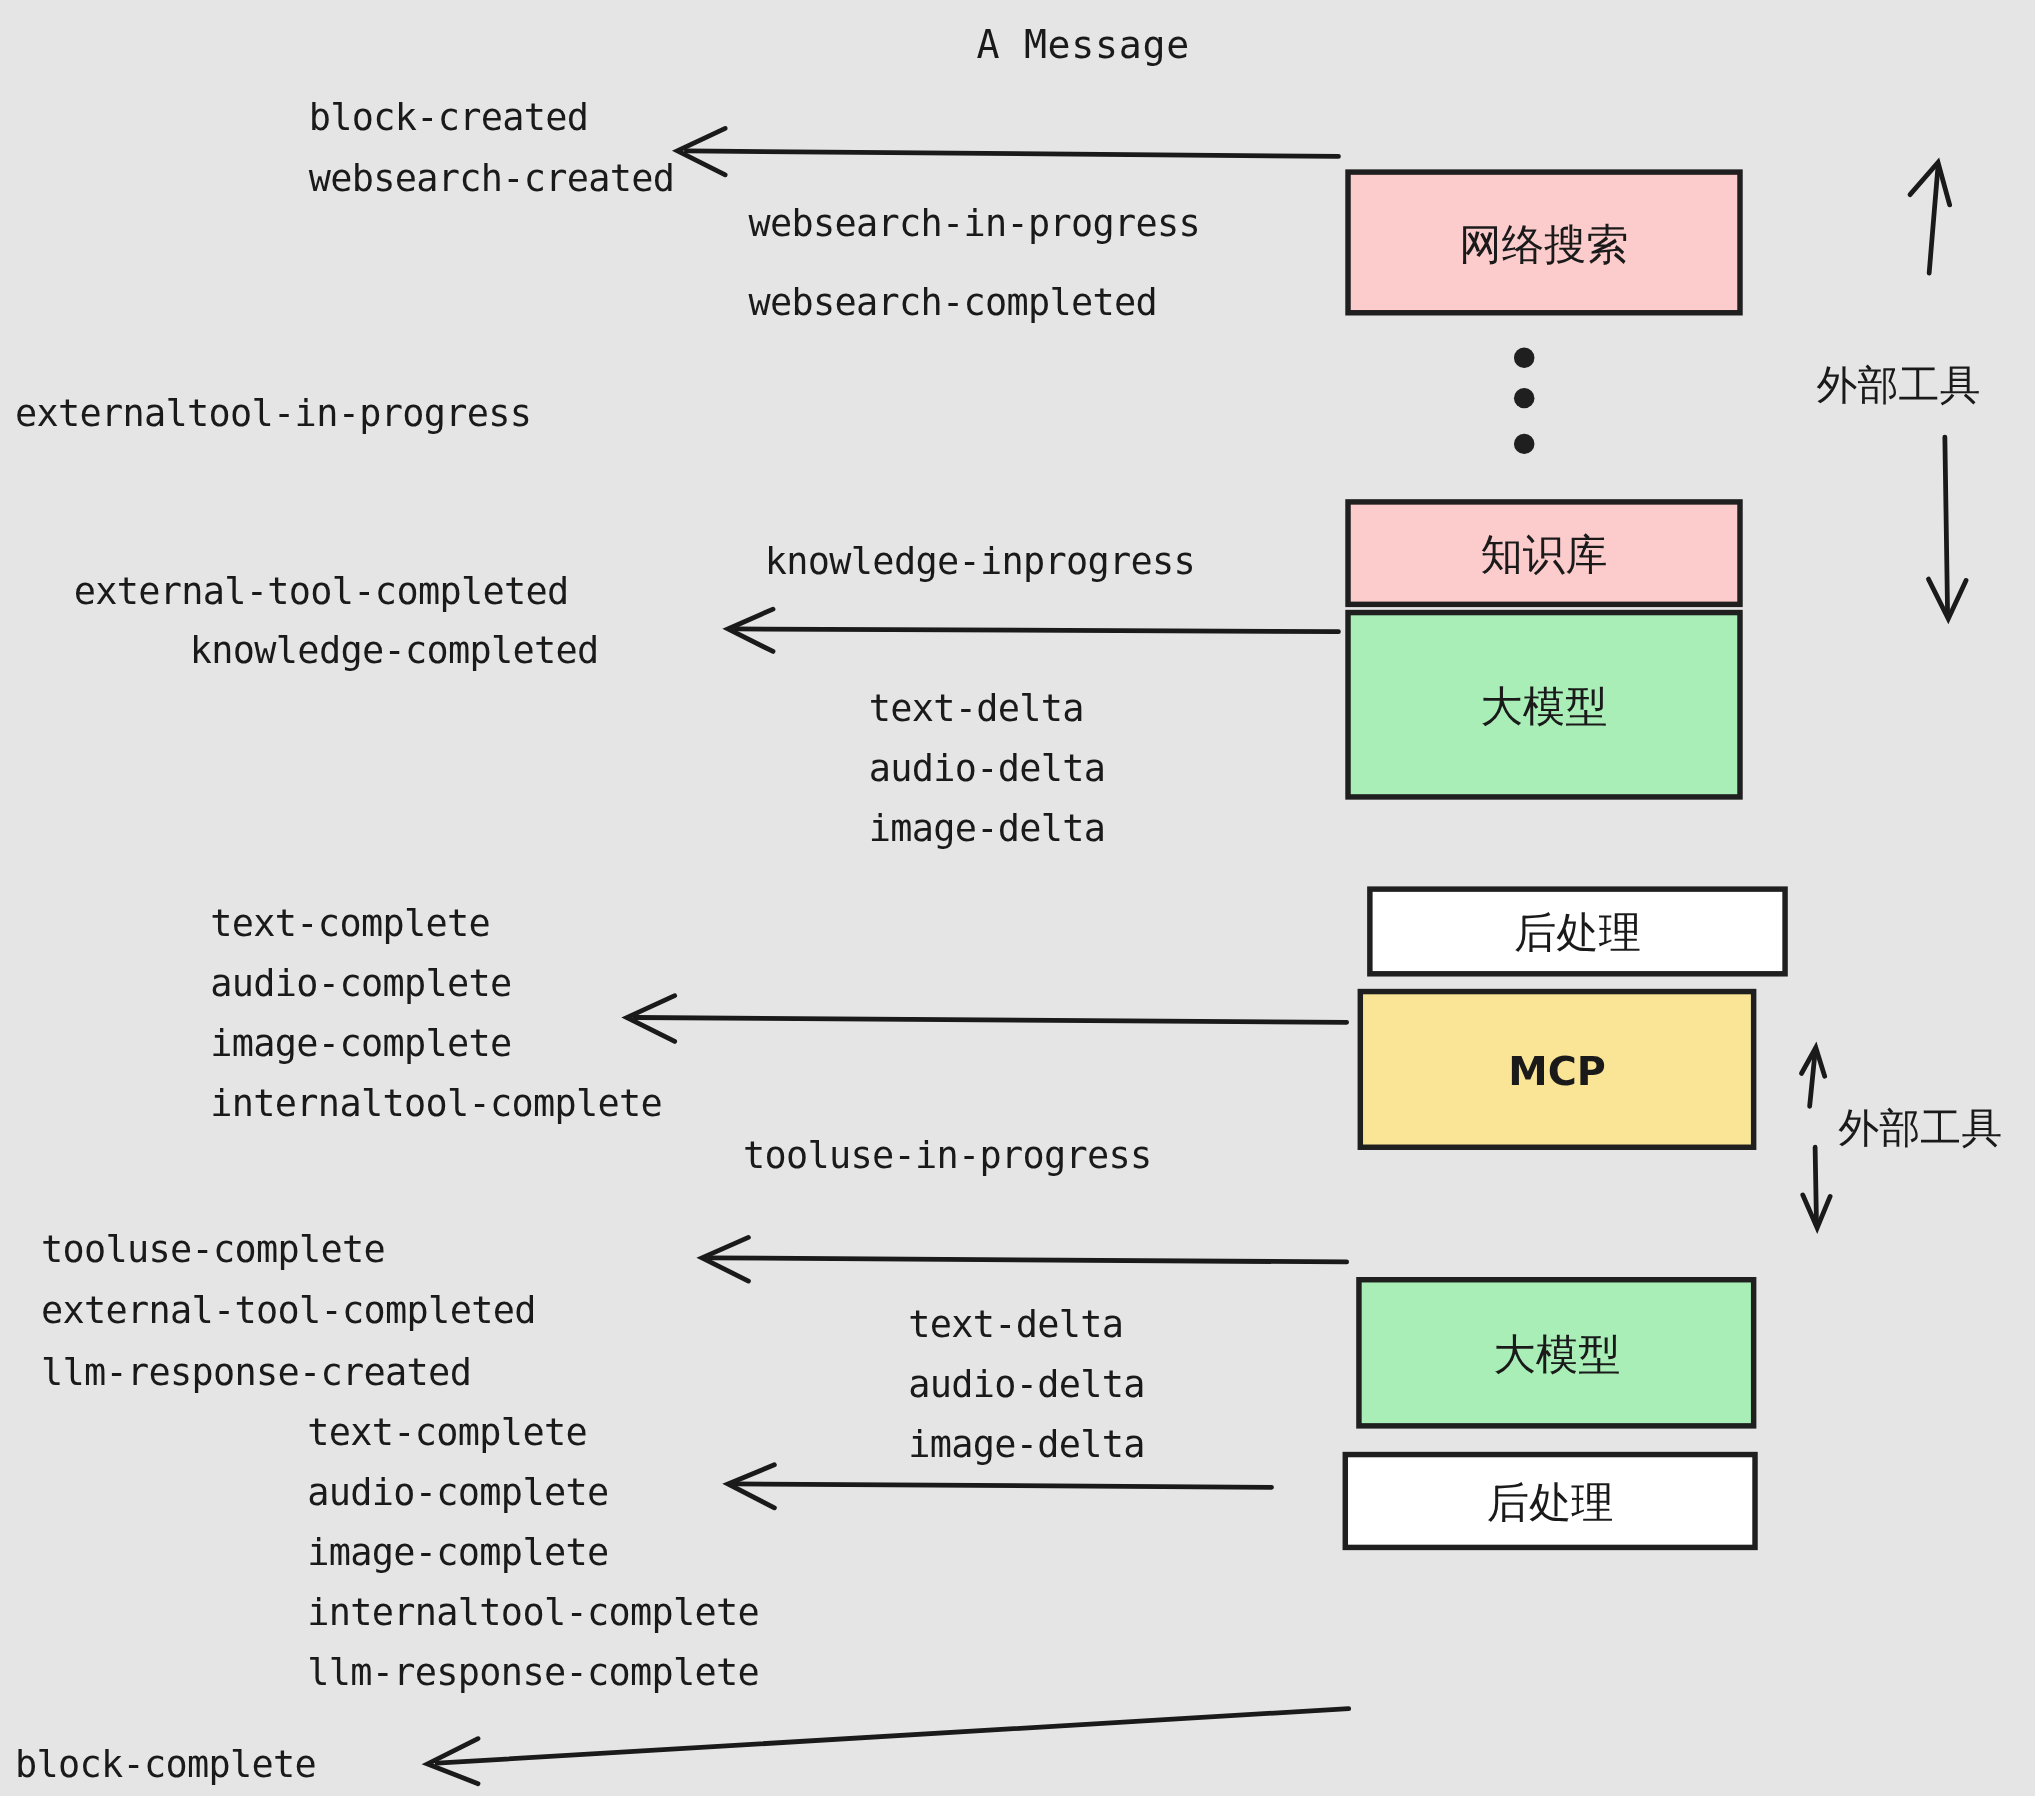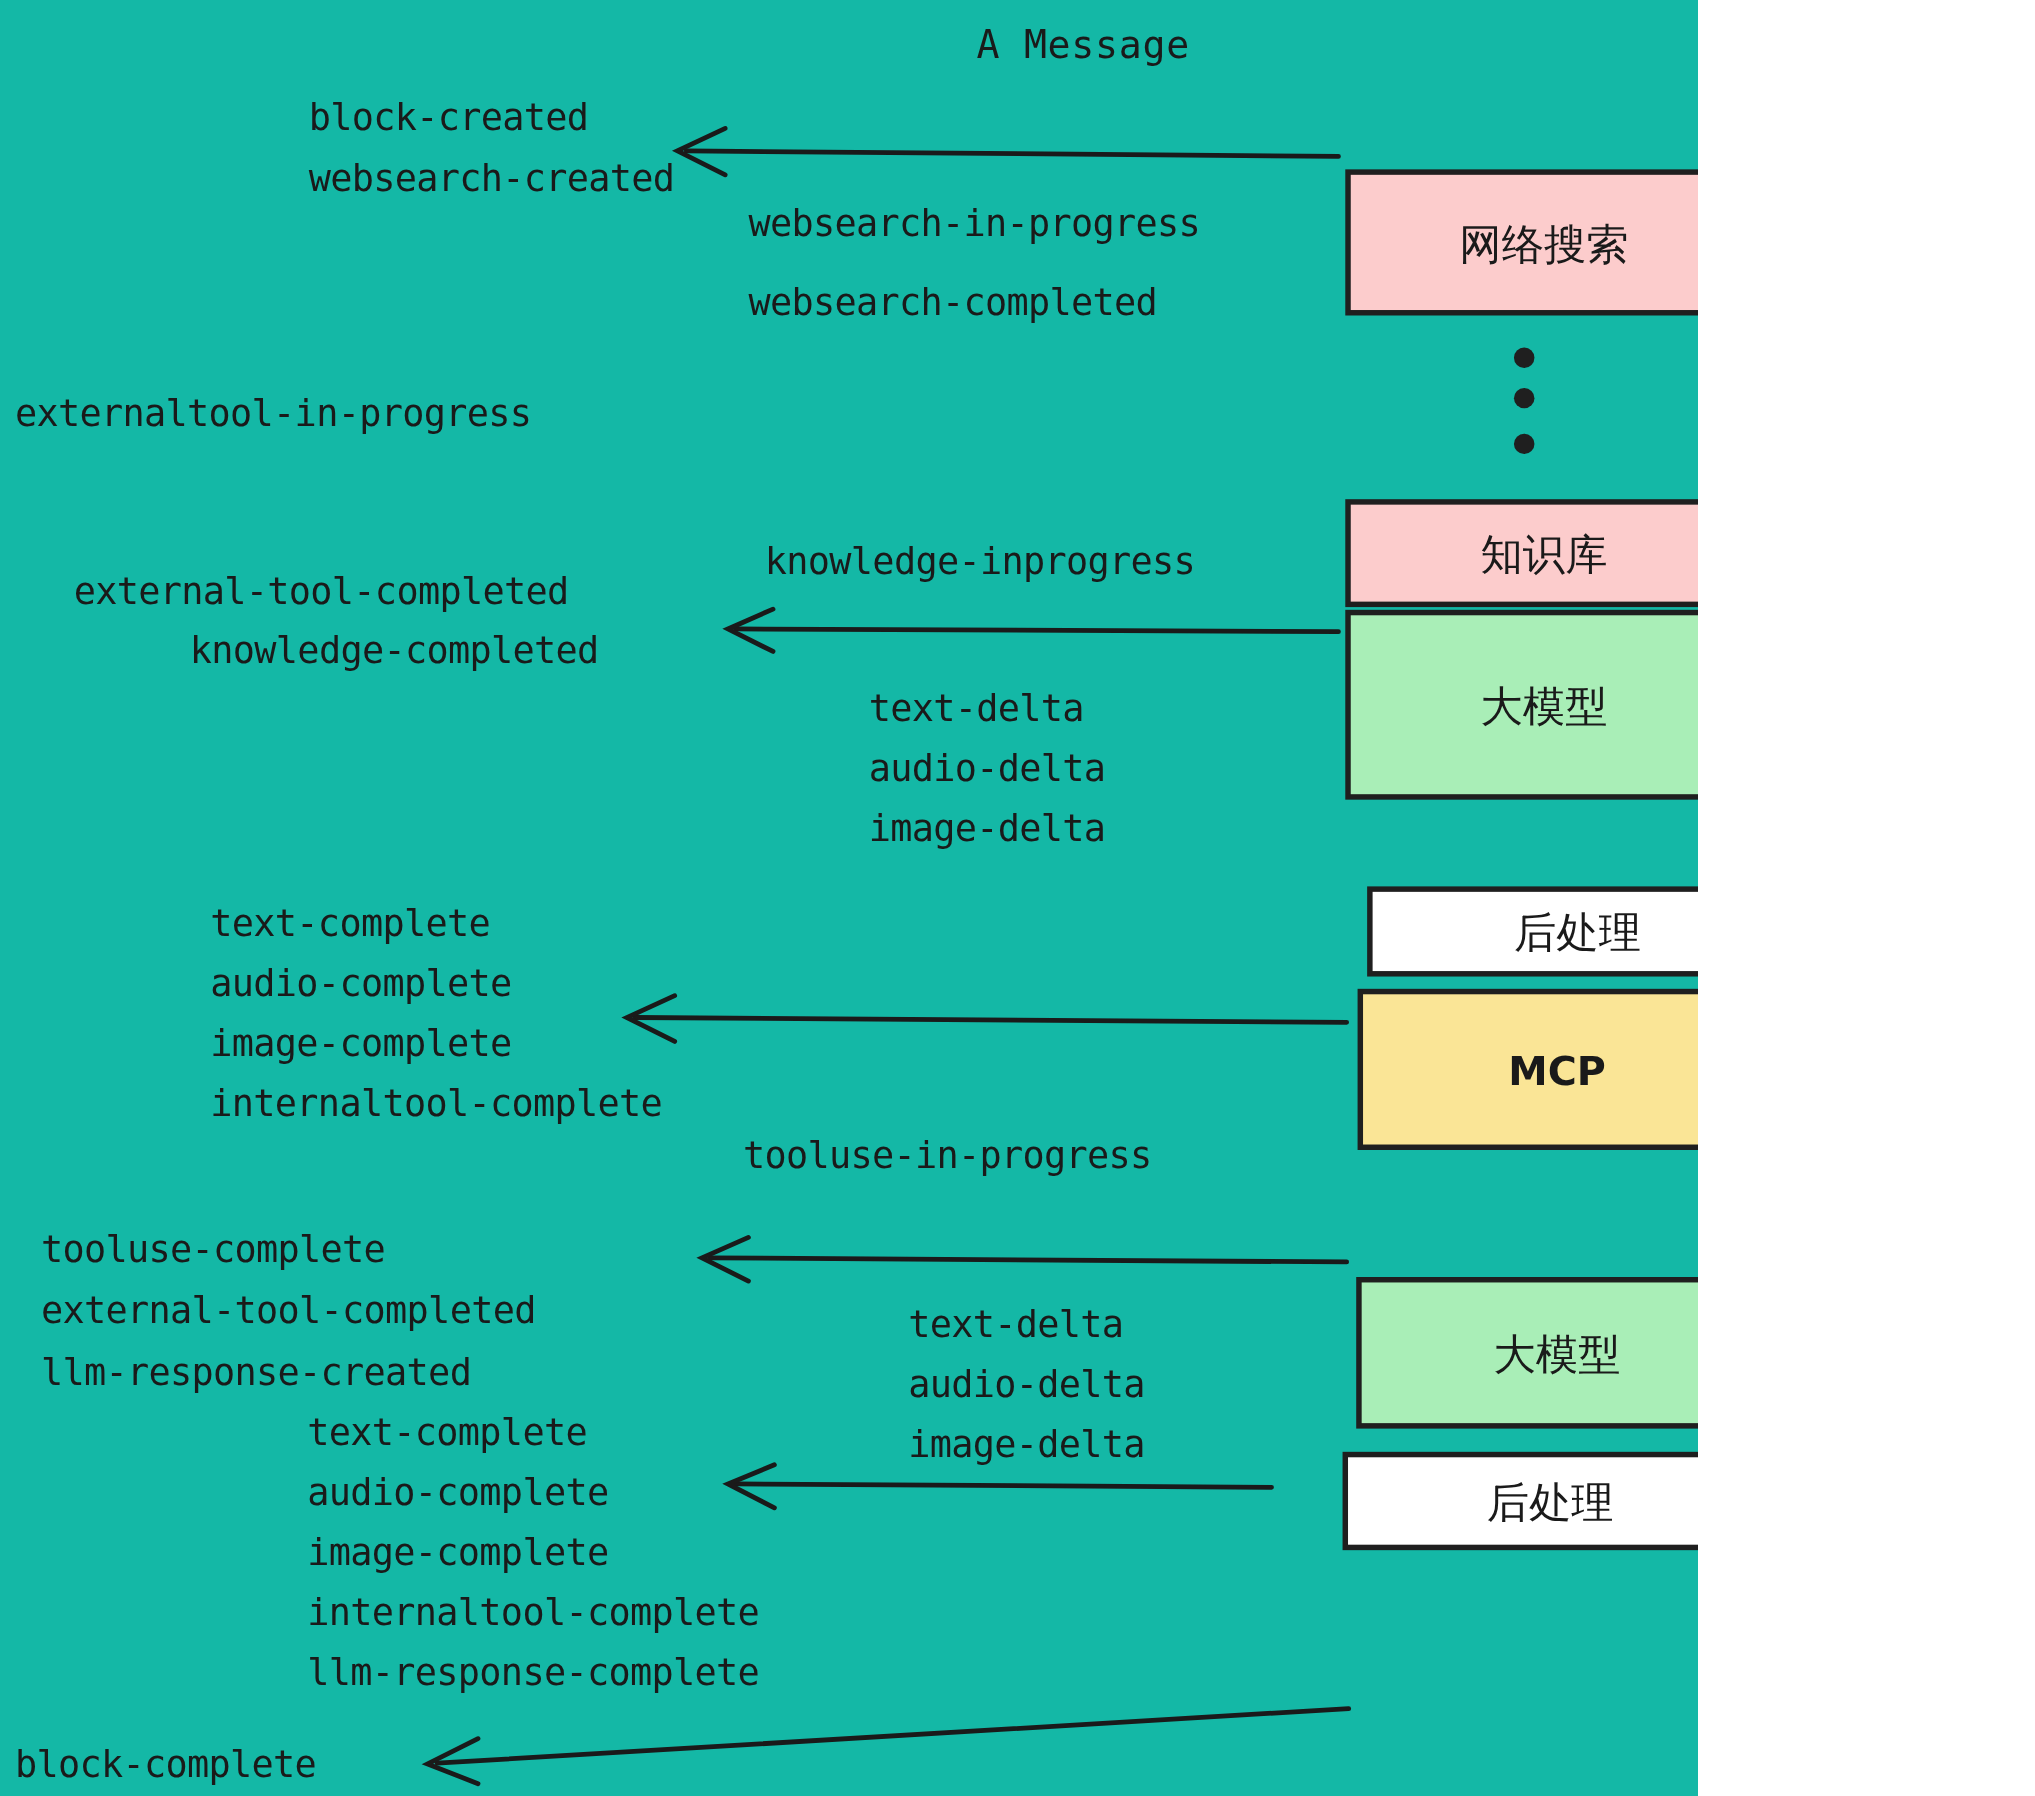--- a/index.html
+++ b/index.html
@@ -5,23 +5,23 @@
   html, body {
     margin: 0;
     padding: 0;
     background: #ffffff;
   }
   body {
     font-family: "DejaVu Sans", sans-serif;
   }
   #stage {
     position: relative;
-    width: 1698px;
+    width: 2035px;
     height: 1796px;
-    background: #14b8a6;
+    background: #e5e5e5;
     overflow: hidden;
   }
   svg.diagram {
     position: absolute;
     left: 0;
     top: 0;
     width: 2035px;
     height: 1796px;
   }
   .label {

